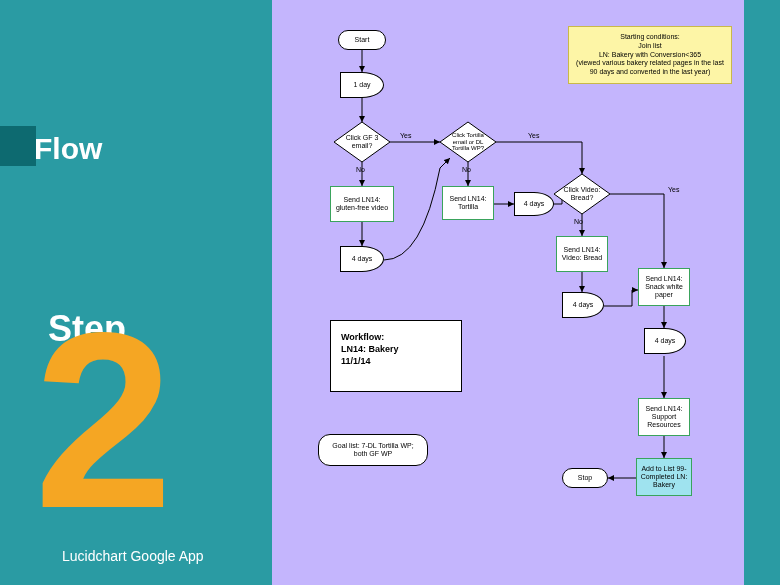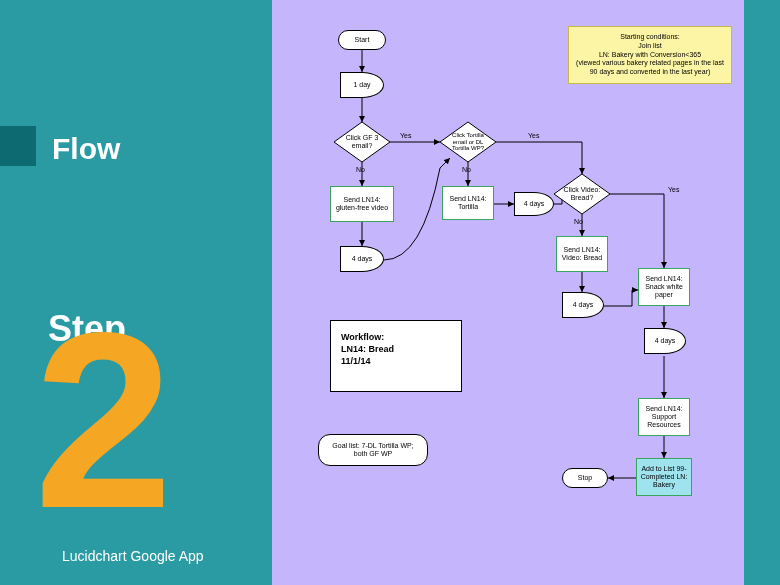--- a/index.html
+++ b/index.html
@@ -1,19 +1,19 @@
 <!DOCTYPE html>
 <html><head>
 <meta charset="utf-8">
 <style>
   html,body{margin:0;padding:0;width:780px;height:585px;font-family:Arial,Helvetica,sans-serif;background:#fff;overflow:hidden}
   .stage{position:relative;width:780px;height:585px}
   .left-panel{position:absolute;left:0;top:0;width:272px;height:585px;background:#2a9ba3}
   .right-strip{position:absolute;right:0;top:0;width:36px;height:585px;background:#2a9ba3}
-  .flow-label{position:absolute;left:52px;top:132px;color:#fff;font-size:30px;font-weight:600}
+  .flow-label{position:absolute;left:34px;top:132px;color:#fff;font-size:30px;font-weight:600}
   .flow-accent{position:absolute;left:0;top:126px;width:36px;height:40px;background:#0d6a70}
   .step-label{position:absolute;left:48px;top:308px;color:#fff;font-size:36px;font-weight:600}
   .big2{position:absolute;left:34px;top:296px;color:#f5a623;font-size:250px;font-weight:700;line-height:1;letter-spacing:-12px}
   .lucid{position:absolute;left:62px;top:548px;color:#fff;font-size:14px}
   .canvas{position:absolute;left:272px;top:0;width:472px;height:585px;background:#c4b5fd}
   
   .shape{position:absolute;font-size:7px;line-height:1.15;text-align:center;color:#000;box-sizing:border-box}
   .terminator{border:1px solid #000;border-radius:12px;background:#fff;display:flex;align-items:center;justify-content:center}
   .delay{border:1px solid #000;border-top-right-radius:50%;border-bottom-right-radius:50%;background:#fff;display:flex;align-items:center;justify-content:center}
   .process{border:1px solid #3aa35c;background:#fff;display:flex;align-items:center;justify-content:center;padding:2px}
@@ -138,20 +138,20 @@
 
     <div class="shape process" style="left:366px;top:268px;width:52px;height:38px">Send LN14: Snack white paper</div>
     <div class="shape delay" style="left:372px;top:328px;width:42px;height:26px">4 days</div>
 
     <div class="shape process" style="left:366px;top:398px;width:52px;height:38px">Send LN14: Support Resources</div>
     <div class="shape process blue" style="left:364px;top:458px;width:56px;height:38px">Add to List 99-Completed LN: Bakery</div>
     <div class="shape terminator" style="left:290px;top:468px;width:46px;height:20px">Stop</div>
 
     <div class="wf-box" style="left:58px;top:320px;width:110px;height:50px">
       <div>Workflow:</div>
-      <div>LN14: Bread</div>
+      <div>LN14: Bakery</div>
       <div>11/1/14</div>
     </div>
 
     <div class="shape terminator" style="left:46px;top:434px;width:110px;height:32px;font-size:7px;padding:0 6px">Goal list: 7-DL Tortilla WP; both GF WP</div>
 
   </div>
 </div>
 
 </body></html>

